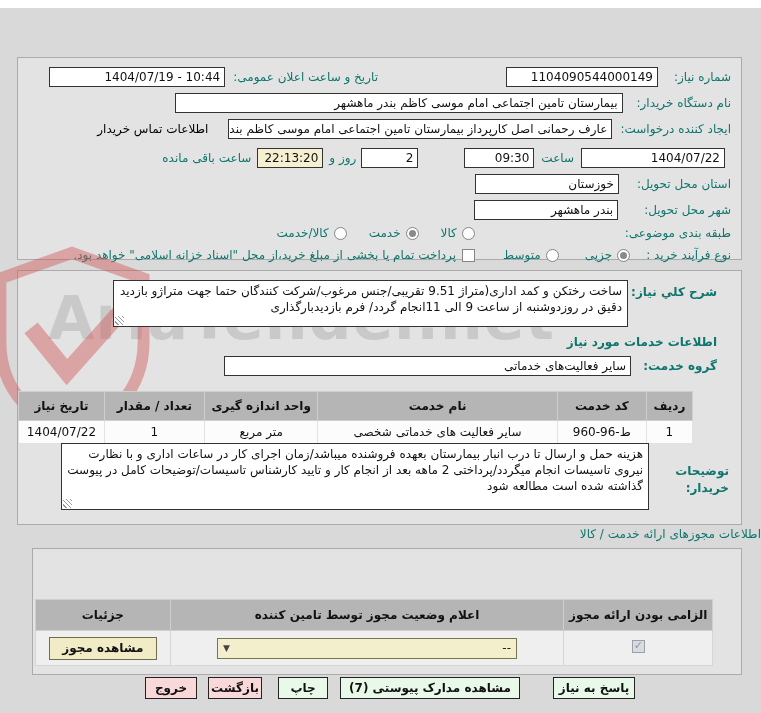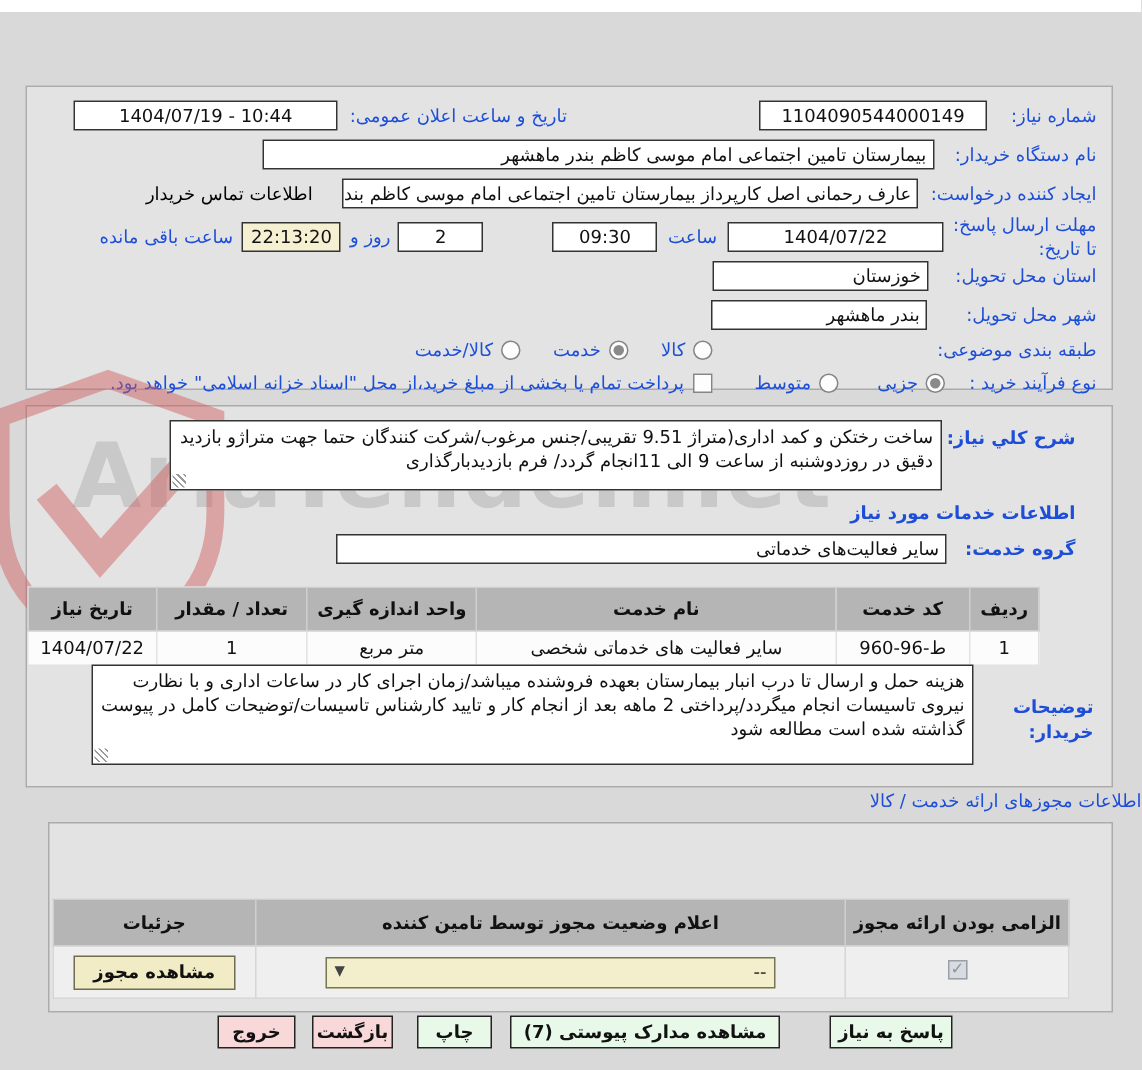--- a/index.html
+++ b/index.html
@@ -5,25 +5,25 @@
   html,body{margin:0;padding:0;}
   body{background:#d9d9d9;font-family:"DejaVu Sans",sans-serif;}
   .screen{position:relative;width:761px;height:713px;background:#d9d9d9;overflow:hidden;direction:rtl;font-size:12px;color:#111;}
   .topstrip{position:absolute;top:0;left:0;right:0;height:8px;background:#ffffff;}
   .titlebar{position:absolute;top:8px;left:8px;right:8px;height:36px;background:#8f7145;border:1px solid #5e4a29;box-sizing:border-box;color:#fff;font-size:13px;line-height:34px;padding:0 14px;text-align:right;z-index:2;}
   .panel{position:absolute;background:#e3e3e3;border:1px solid #ababab;box-sizing:border-box;}
   .p1{top:57px;left:17px;width:725px;height:203px;}
   .p2{top:270px;left:17px;width:725px;height:255px;}
   .p3{top:548px;left:32px;width:710px;height:127px;}
   .frow{position:absolute;right:10px;left:6px;display:flex;align-items:center;direction:rtl;}
-  .lbl{font-size:12px;color:#1d4ed8;white-space:nowrap;}
+  .lbl{font-size:12px;color:#0f766e;white-space:nowrap;}
   .b{font-weight:bold;}
   .box{background:#fff;border:1px solid #333;height:20px;line-height:18px;font-size:12px;box-sizing:border-box;padding:0 4px;position:relative;z-index:2;overflow:hidden;white-space:nowrap;}
   .center{text-align:center;}
-  .ltr{direction:ltr;}
+  .ltr{direction:ltr;text-align:right;}
   .hl{background:#f6f0d2;}
   .link{color:#000000;cursor:pointer;white-space:nowrap;}
   .radio{width:13px;height:13px;border:1px solid #858585;border-radius:50%;background:#fdfdfd;display:inline-block;position:relative;z-index:2;box-sizing:border-box;flex:0 0 auto;}
   .radio.on::after{content:'';position:absolute;top:2px;left:2px;right:2px;bottom:2px;border-radius:50%;background:#8a8a8a;}
   .chk{width:13px;height:13px;border:1px solid #858585;background:#fdfdfd;display:inline-block;position:relative;z-index:2;box-sizing:border-box;flex:0 0 auto;}
   .chk.disabled{background:#d8dce0;border-color:#9aa0a8;}
   .chk.on::after{content:'\2713';position:absolute;top:-2px;left:1px;font-size:11px;color:#8b95a3;}
   .ta{position:absolute;background:#fff;border:1px solid #333;box-sizing:border-box;font-size:12px;line-height:1.35;padding:2px 5px;text-align:right;direction:rtl;z-index:2;overflow:hidden;}
   .grip{position:absolute;left:1px;bottom:1px;width:9px;height:9px;background:repeating-linear-gradient(45deg,transparent 0 2px,#9a9a9a 2px 3px);}
   table{border-collapse:collapse;}
@@ -79,21 +79,20 @@
 
     <div class="frow" style="top:60px;height:22px;">
       <span class="lbl">ایجاد کننده درخواست:</span>
       <span class="gap" style="width:8px;"></span>
       <div class="box" style="width:384px;">عارف رحمانی اصل کارپرداز بیمارستان تامین اجتماعی امام موسی کاظم بندر ماه</div>
       <span class="gap" style="width:20px;"></span>
       <span class="link">اطلاعات تماس خریدار</span>
     </div>
 
     <div class="frow" style="top:80px;height:40px;">
-      <span class="lbl" style="width:96px;white-space:normal;line-height:1.35;">مهلت ارسال پاسخ: تا تاریخ:</span>
       <span class="gap" style="width:6px;"></span>
       <div class="box center ltr" style="width:144px;">1404/07/22</div>
       <span class="gap" style="width:7px;"></span>
       <span class="lbl">ساعت</span>
       <span class="gap" style="width:7px;"></span>
       <div class="box center ltr" style="width:70px;">09:30</div>
       <span class="gap" style="width:46px;"></span>
       <div class="box center ltr" style="width:57px;">2</div>
       <span class="gap" style="width:5px;"></span>
       <span class="lbl">روز و</span>

